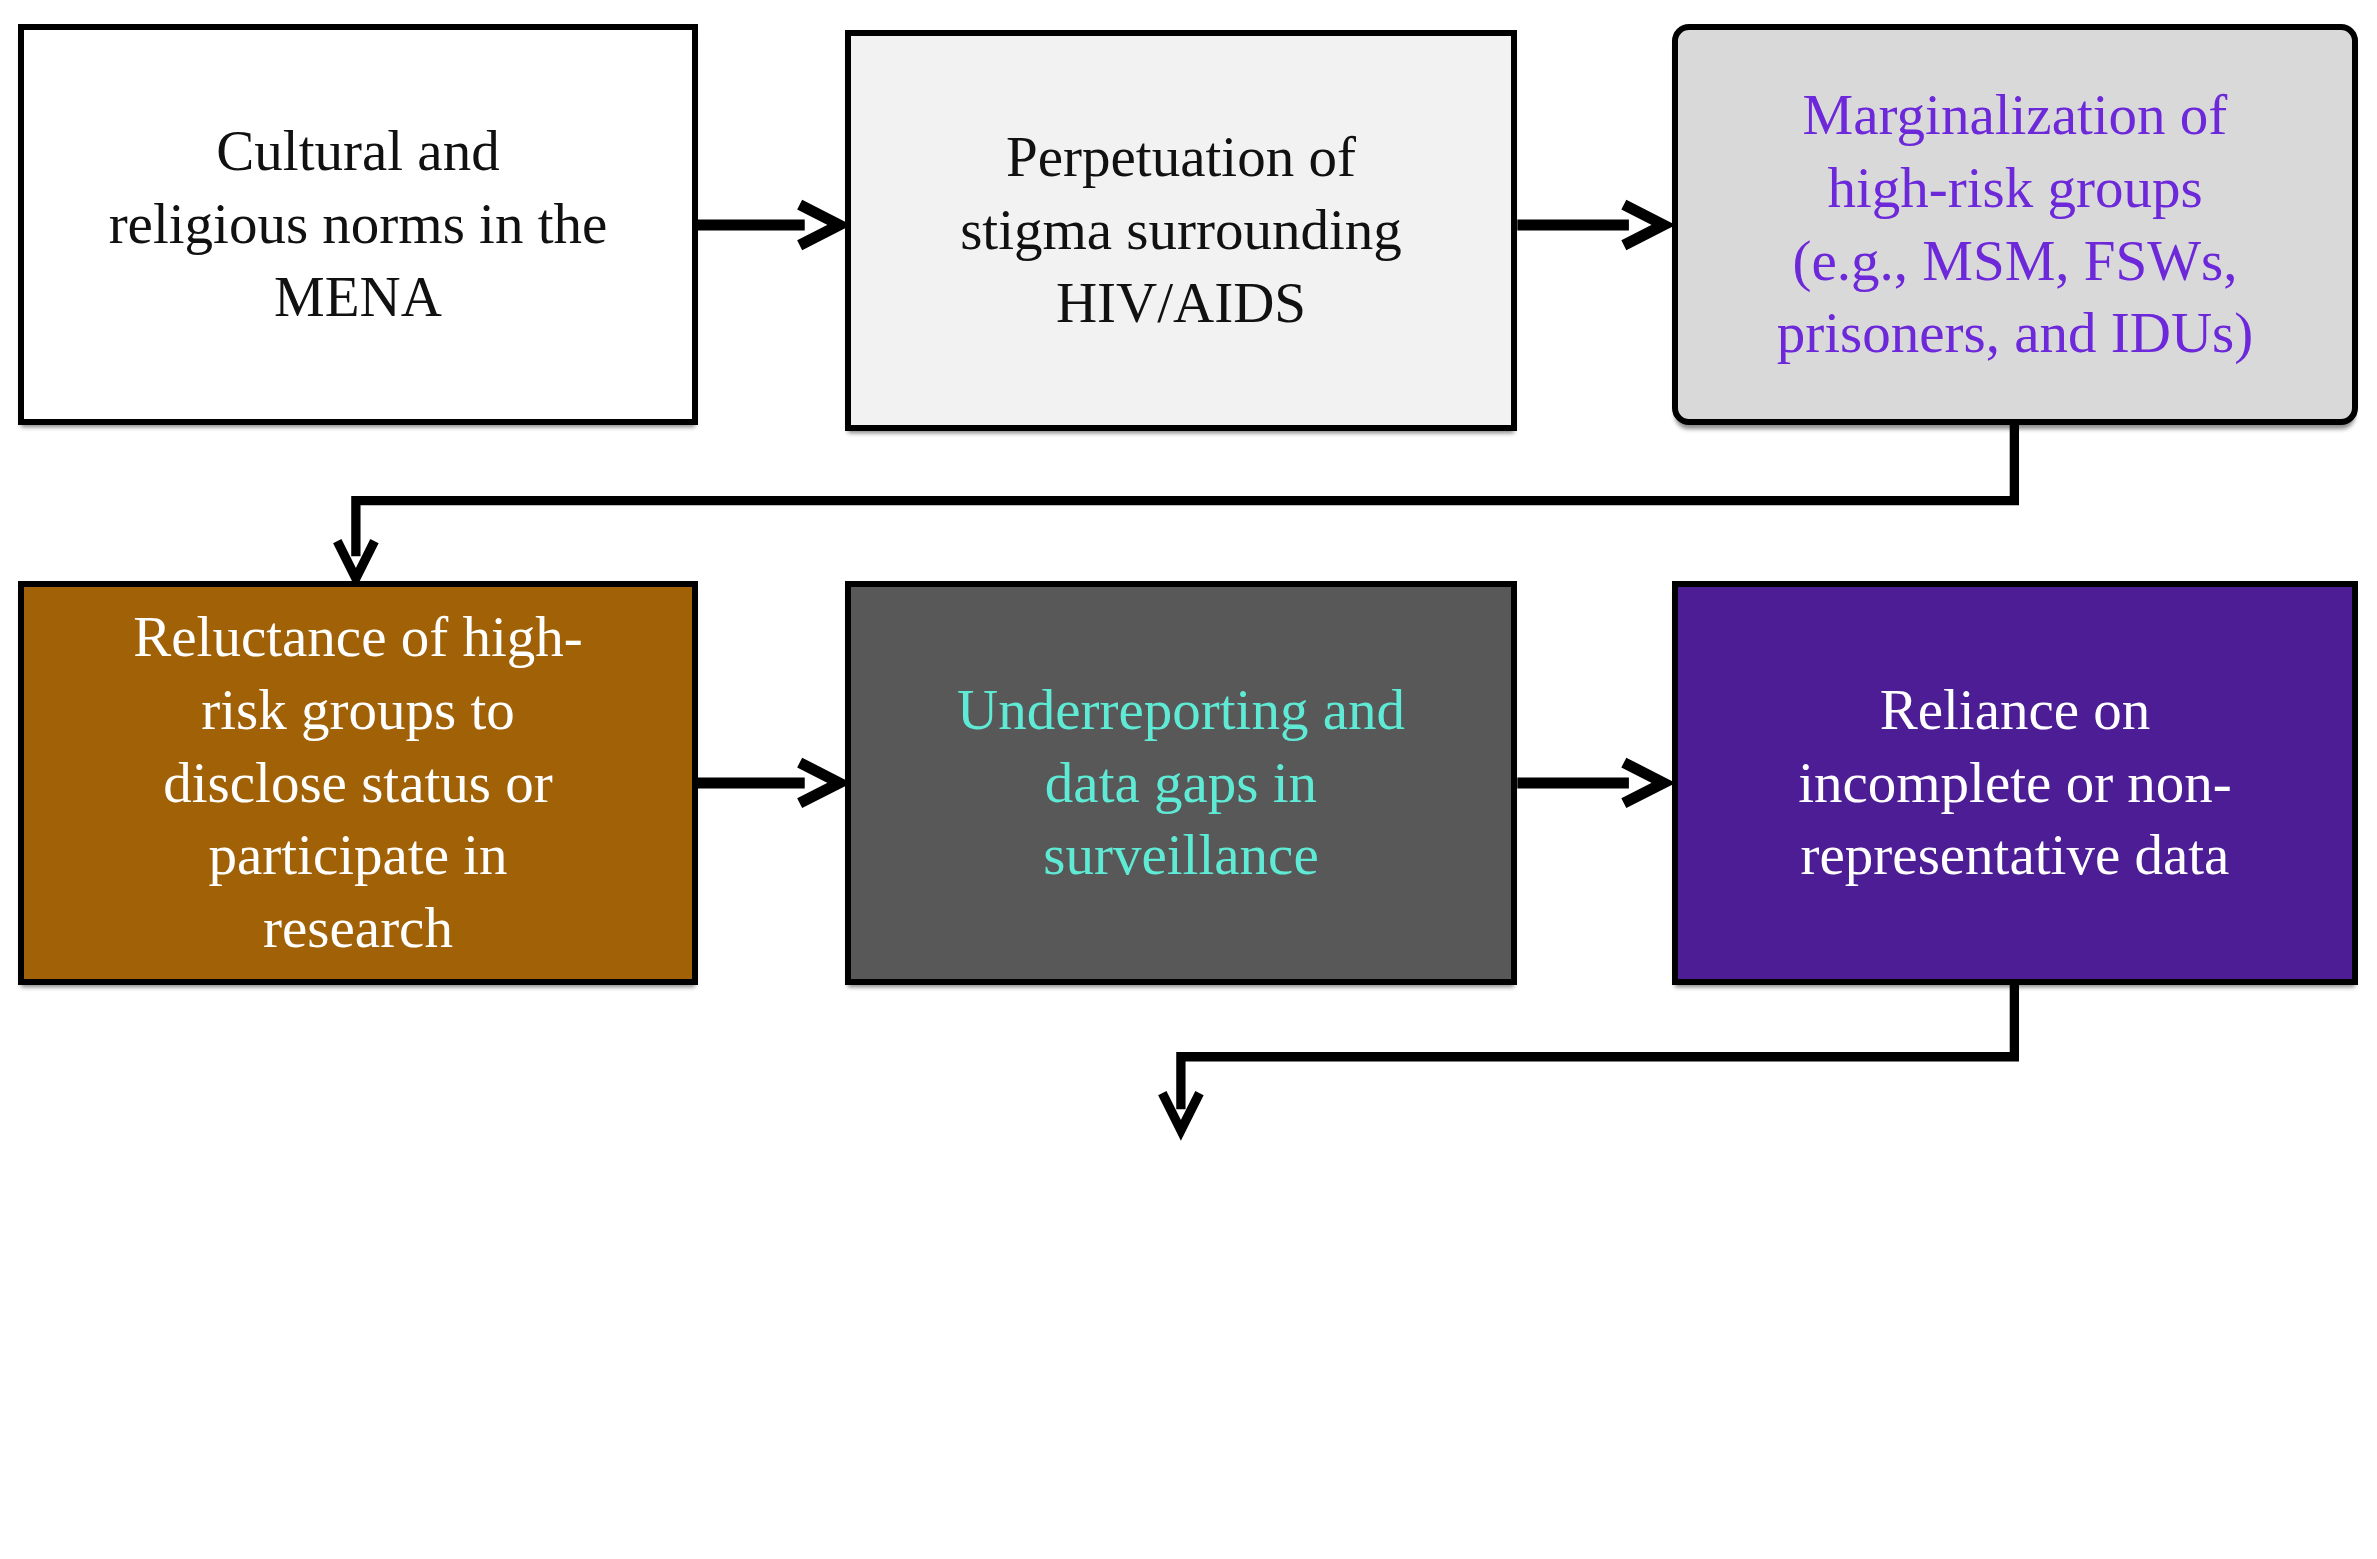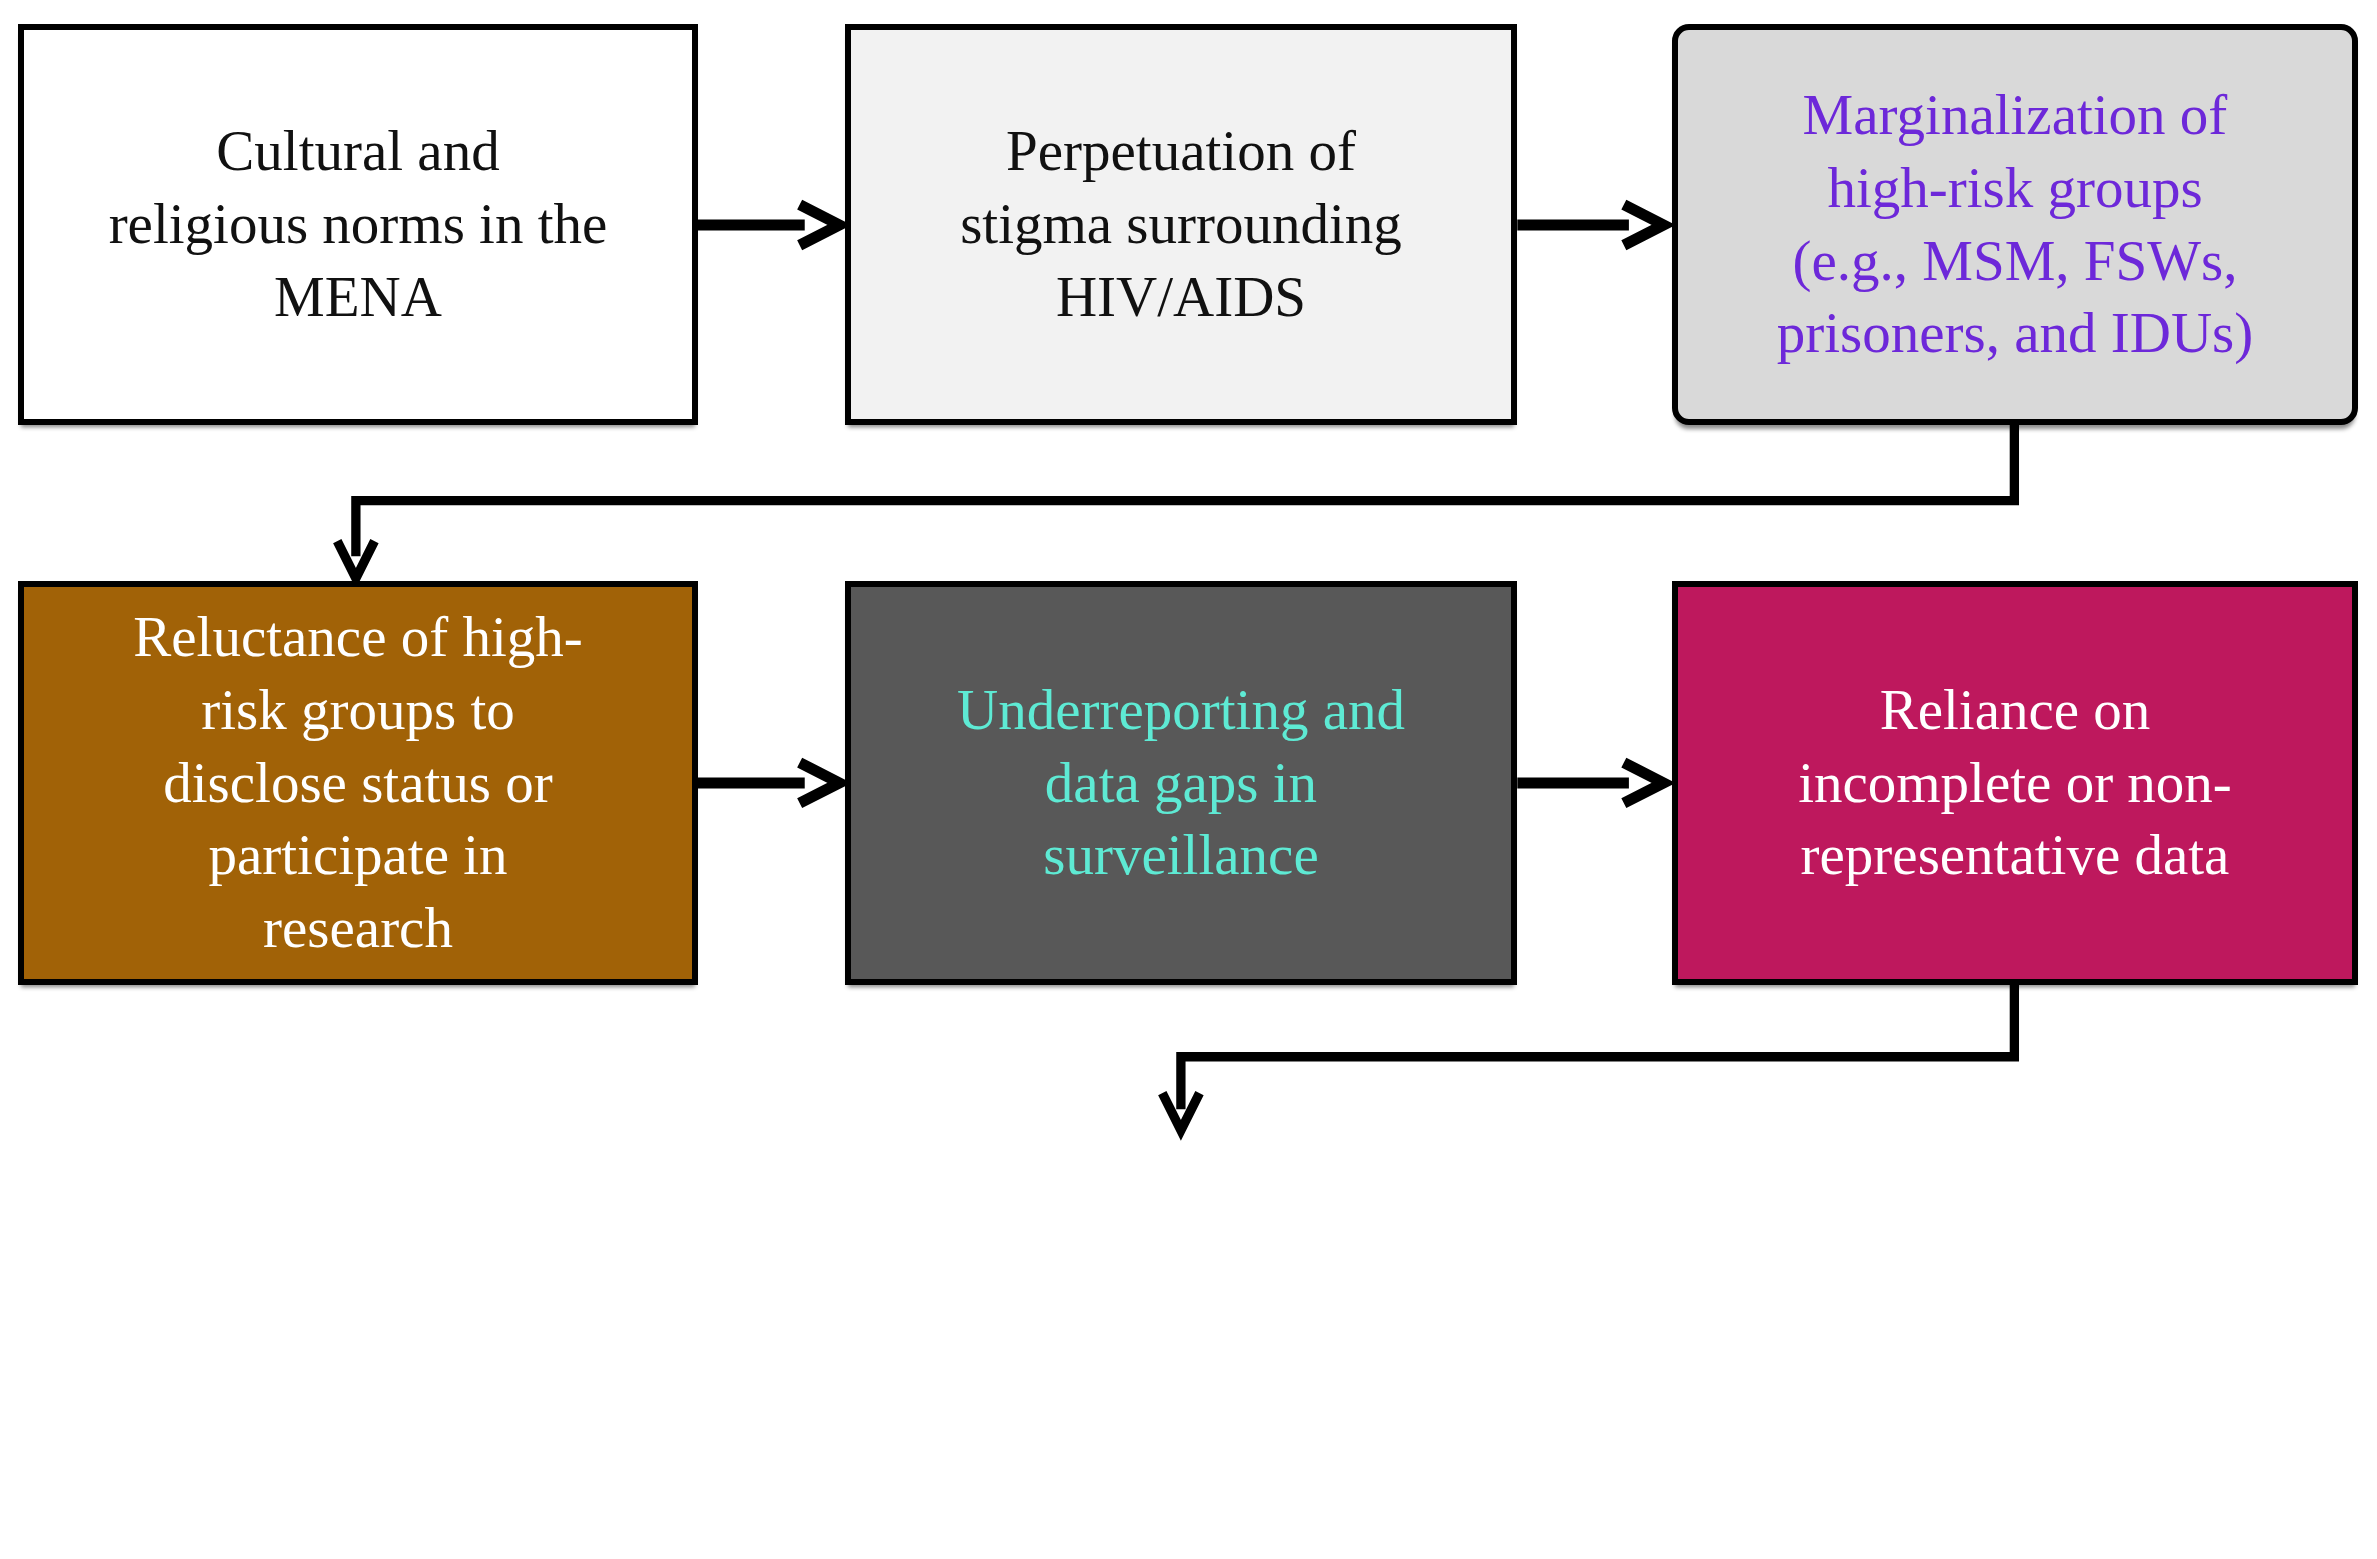--- a/index.html
+++ b/index.html
@@ -89,21 +89,21 @@
       <polyline class="conn" points="1375,1293 1397,1337 1419,1293" stroke-width="11"></polyline>
     </g>
   </svg>
 
   <div class="flow-box pos-b1" style="background: rgb(255, 255, 255); color: rgb(17, 17, 17);">
     <span>Cultural and
 religious norms in the
 MENA</span>
   </div>
 
-  <div class="flow-box pos-b2" style="background: rgb(242, 242, 242); color: rgb(17, 17, 17);">
+  <div class="flow-box pos-b2" style="background: rgb(242, 242, 242); color: rgb(17, 17, 17); margin-top: 6px;">
     <span>Perpetuation of
 stigma surrounding
 HIV/AIDS</span>
   </div>
 
   <div class="flow-box pos-b3" style="background: rgb(217, 217, 217); color: #6d28d9; border-radius: 17px;">
     <span>Marginalization of
 high-risk groups
 (e.g., MSM, FSWs,
 prisoners, and IDUs)</span>
@@ -116,21 +116,21 @@
 participate in
 research</span>
   </div>
 
   <div class="flow-box pos-b5" style="background: rgb(88, 88, 88); color: #5eead4;">
     <span>Underreporting and
 data gaps in
 surveillance</span>
   </div>
 
-  <div class="flow-box pos-b6" style="background: #be185d; color: rgb(255, 255, 255);">
+  <div class="flow-box pos-b6" style="background: #4c1d95; color: rgb(255, 255, 255);">
     <span>Reliance on
 incomplete or non-
 representative data</span>
   </div>
 
 
 </div>
 
 
 </body></html>

